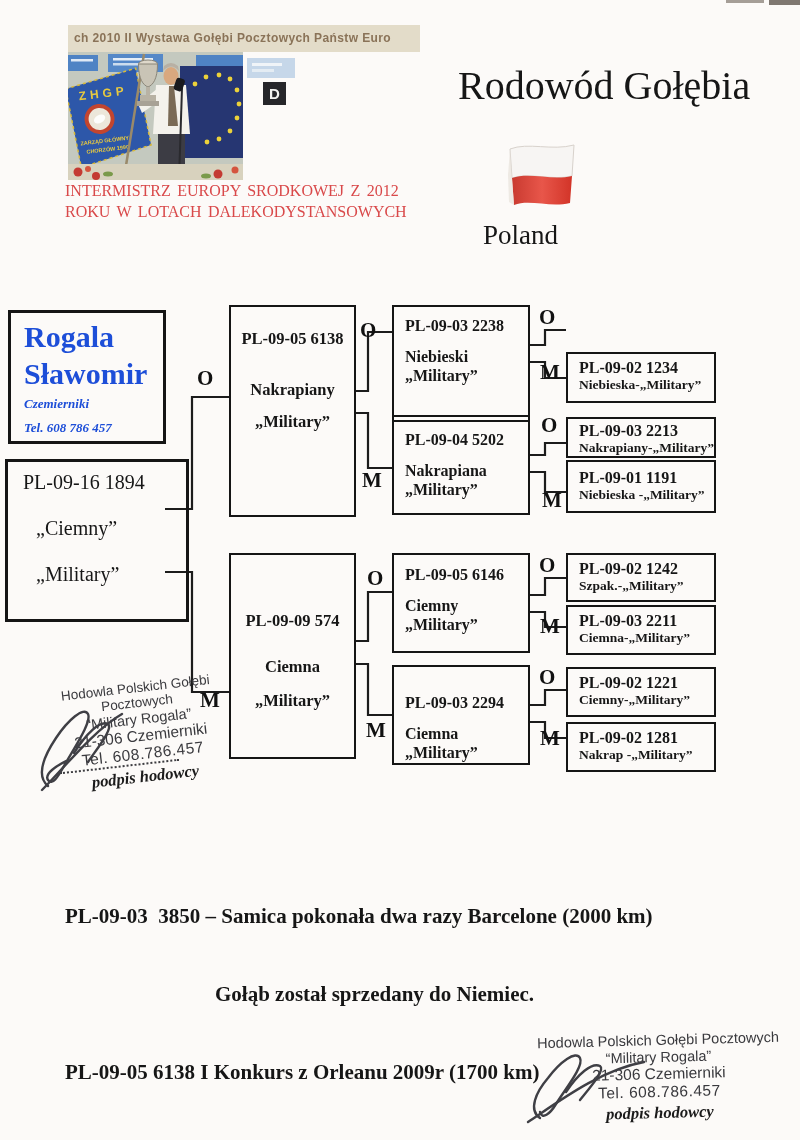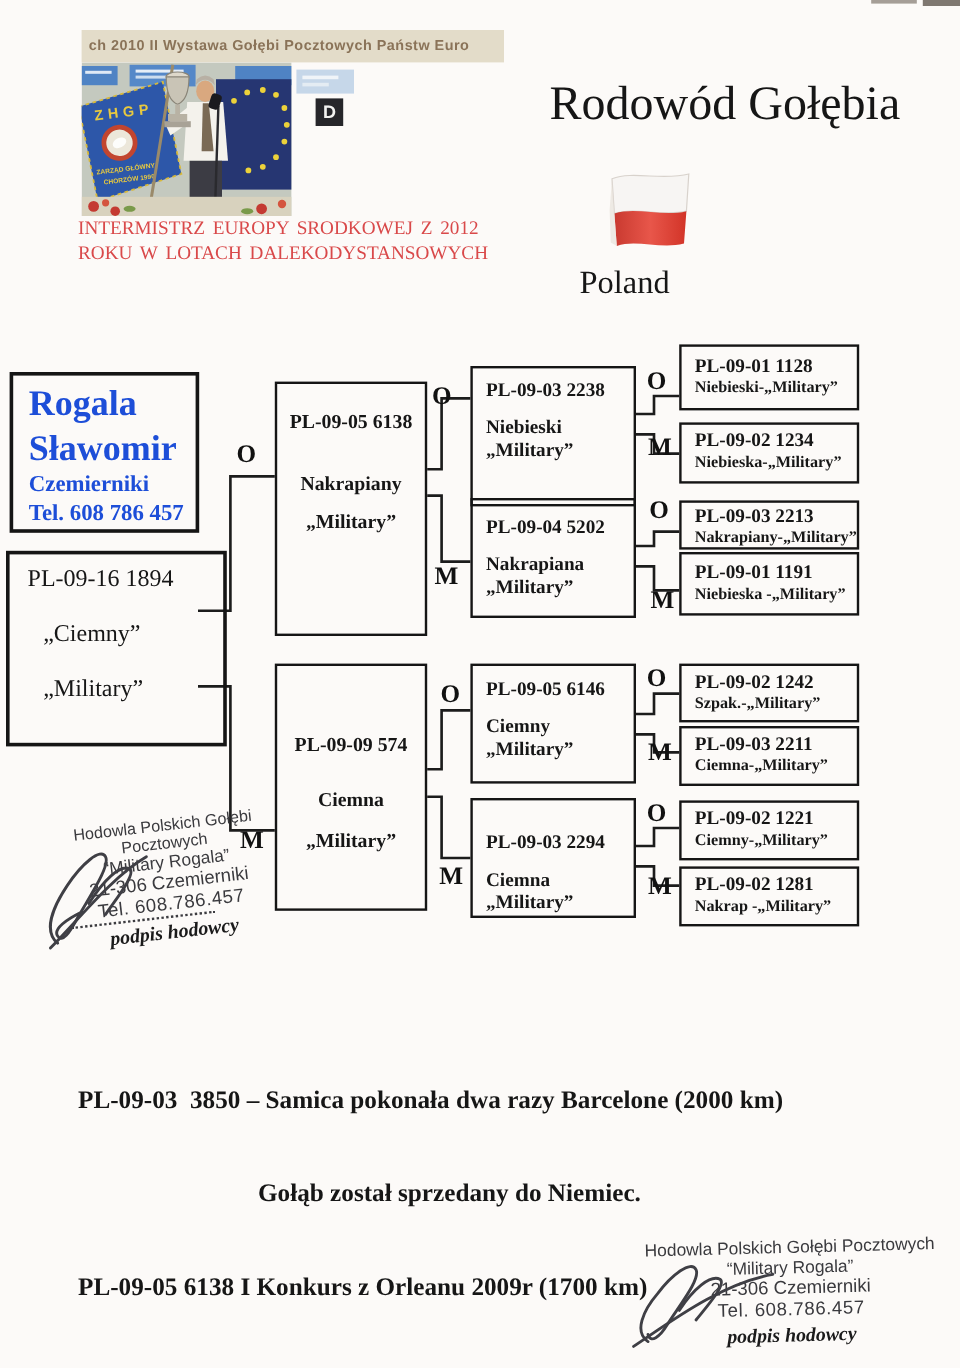--- a/index.html
+++ b/index.html
@@ -35,26 +35,26 @@
   #title { position:absolute; left:458px; top:62px; font-size:40px; }
   #flag { position:absolute; left:496px; top:140px; width:88px; height:72px; }
   #country { position:absolute; left:483px; top:220px; font-size:27px; }
   .artifact1 { position:absolute; left:726px; top:0; width:38px; height:3px; background:#6a6056; opacity:.6; }
   .artifact2 { position:absolute; left:769px; top:0; width:31px; height:5px; background:#4a4038; opacity:.7; }
 
   
   .pbox { position:absolute; border:3px solid #151515; box-sizing:border-box; background:transparent; }
   #breeder-box { left:8px; top:310px; width:158px; height:134px; padding:5px 0 0 13px; color:#1d4ed8; }
   #breeder-box .nm { font-weight:bold; font-size:30px; line-height:37px; }
-  #breeder-box .sub { font-weight:bold; font-size:19px; line-height:24px; }
+  #breeder-box .sub { font-weight:bold; font-size:13px; line-height:24px;font-style:italic; }
   #subject-box { left:5px; top:459px; width:184px; height:163px; padding:9px 0 0 15px; font-size:20px; }
   #subject-box .tr { margin:23px 0 0 13px; }
   .parent-box { width:127px; height:212px; border-width:2.5px; text-align:center;
                 font-weight:bold; font-size:16.5px; line-height:20px; }
-  #father-box { left:229px; top:318px; padding-top:22px; }
+  #father-box { left:229px; top:305px; padding-top:22px; }
   #mother-box { left:229px; top:553px; height:206px; padding-top:56px; }
   #father-box .t1 { margin-top:31px; } #father-box .t2 { margin-top:12px; }
   #mother-box .t1 { margin-top:26px; } #mother-box .t2 { margin-top:14px; }
   .gp-box { left:392px; width:138px; height:100px; border-width:2.5px;
             font-weight:bold; font-size:16px; line-height:19px; padding-left:11px; box-sizing:border-box; }
   #gp1 { top:305px; height:117px; padding-top:9px; }
   #gp2 { top:415px; padding-top:13px; }
   #gp3 { top:553px; padding-top:10px; }
   #gp4 { top:665px; padding-top:26px; }
   .gp-box .t1 { margin-top:12px; }
@@ -274,24 +274,20 @@
     <div>PL-09-05 6146</div>
     <div class="t1">Ciemny</div>
     <div>„Military”</div>
   </div>
   <div class="pbox gp-box" id="gp4">
     <div>PL-09-03 2294</div>
     <div class="t1">Ciemna</div>
     <div>„Military”</div>
   </div>
 
-  <div class="pbox ggp-box" id="ggp1">
-    <div class="rg">PL-09-01 1128</div>
-    <div class="ds">Niebieski-„Military”</div>
-  </div>
   <div class="pbox ggp-box" id="ggp2">
     <div class="rg">PL-09-02 1234</div>
     <div class="ds">Niebieska-„Military”</div>
   </div>
   <div class="pbox ggp-box" id="ggp3">
     <div class="rg">PL-09-03 2213</div>
     <div class="ds">Nakrapiany-„Military”</div>
   </div>
   <div class="pbox ggp-box" id="ggp4">
     <div class="rg">PL-09-01 1191</div>

